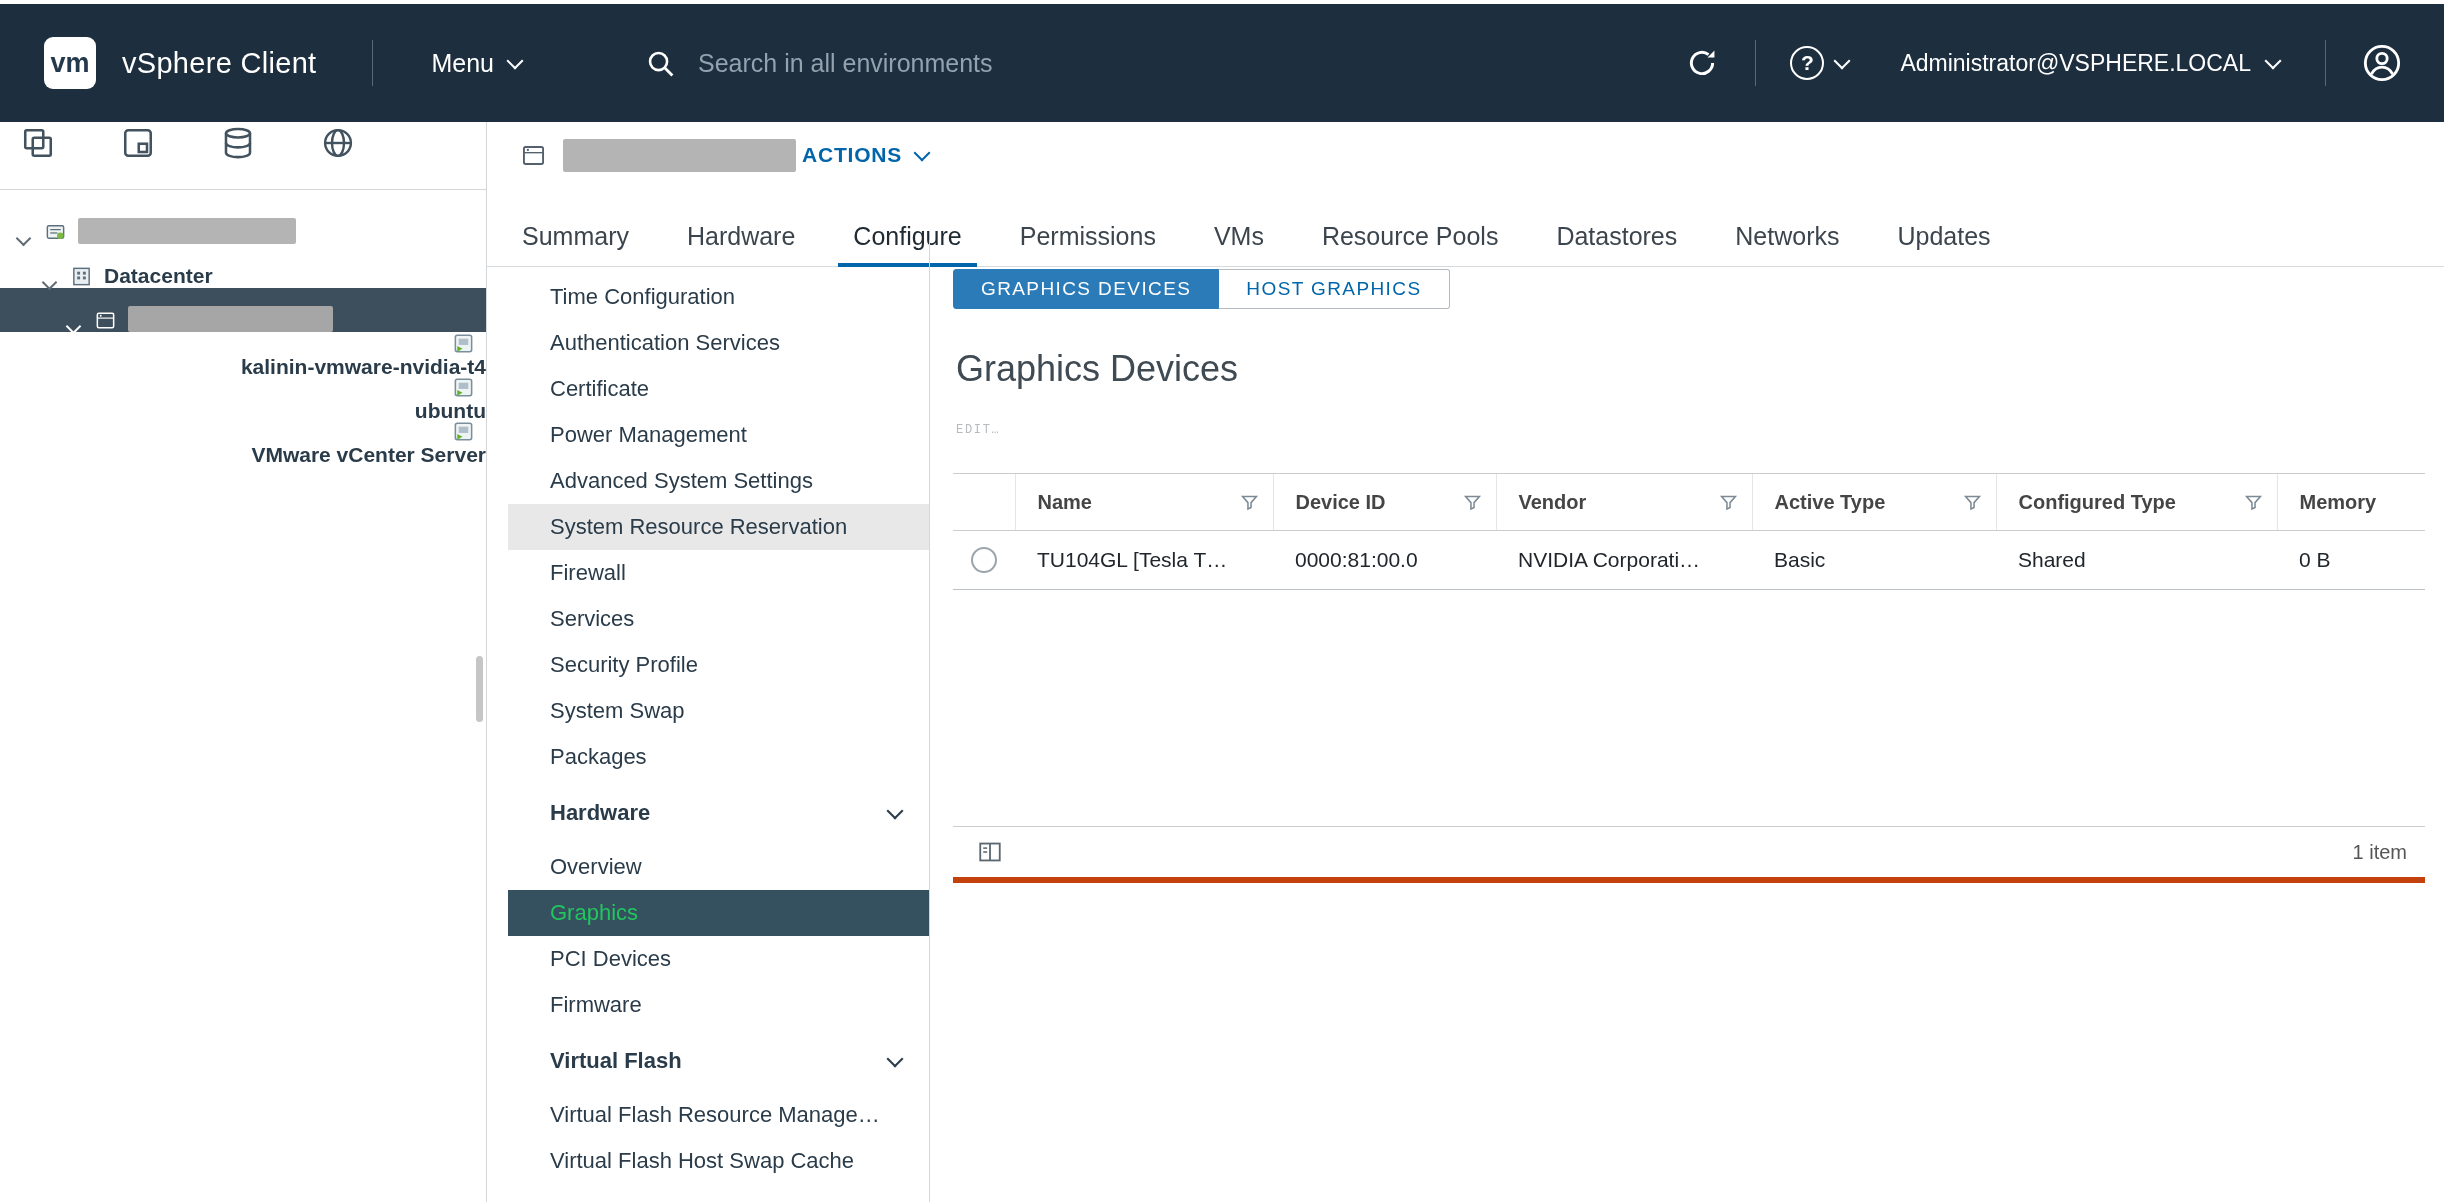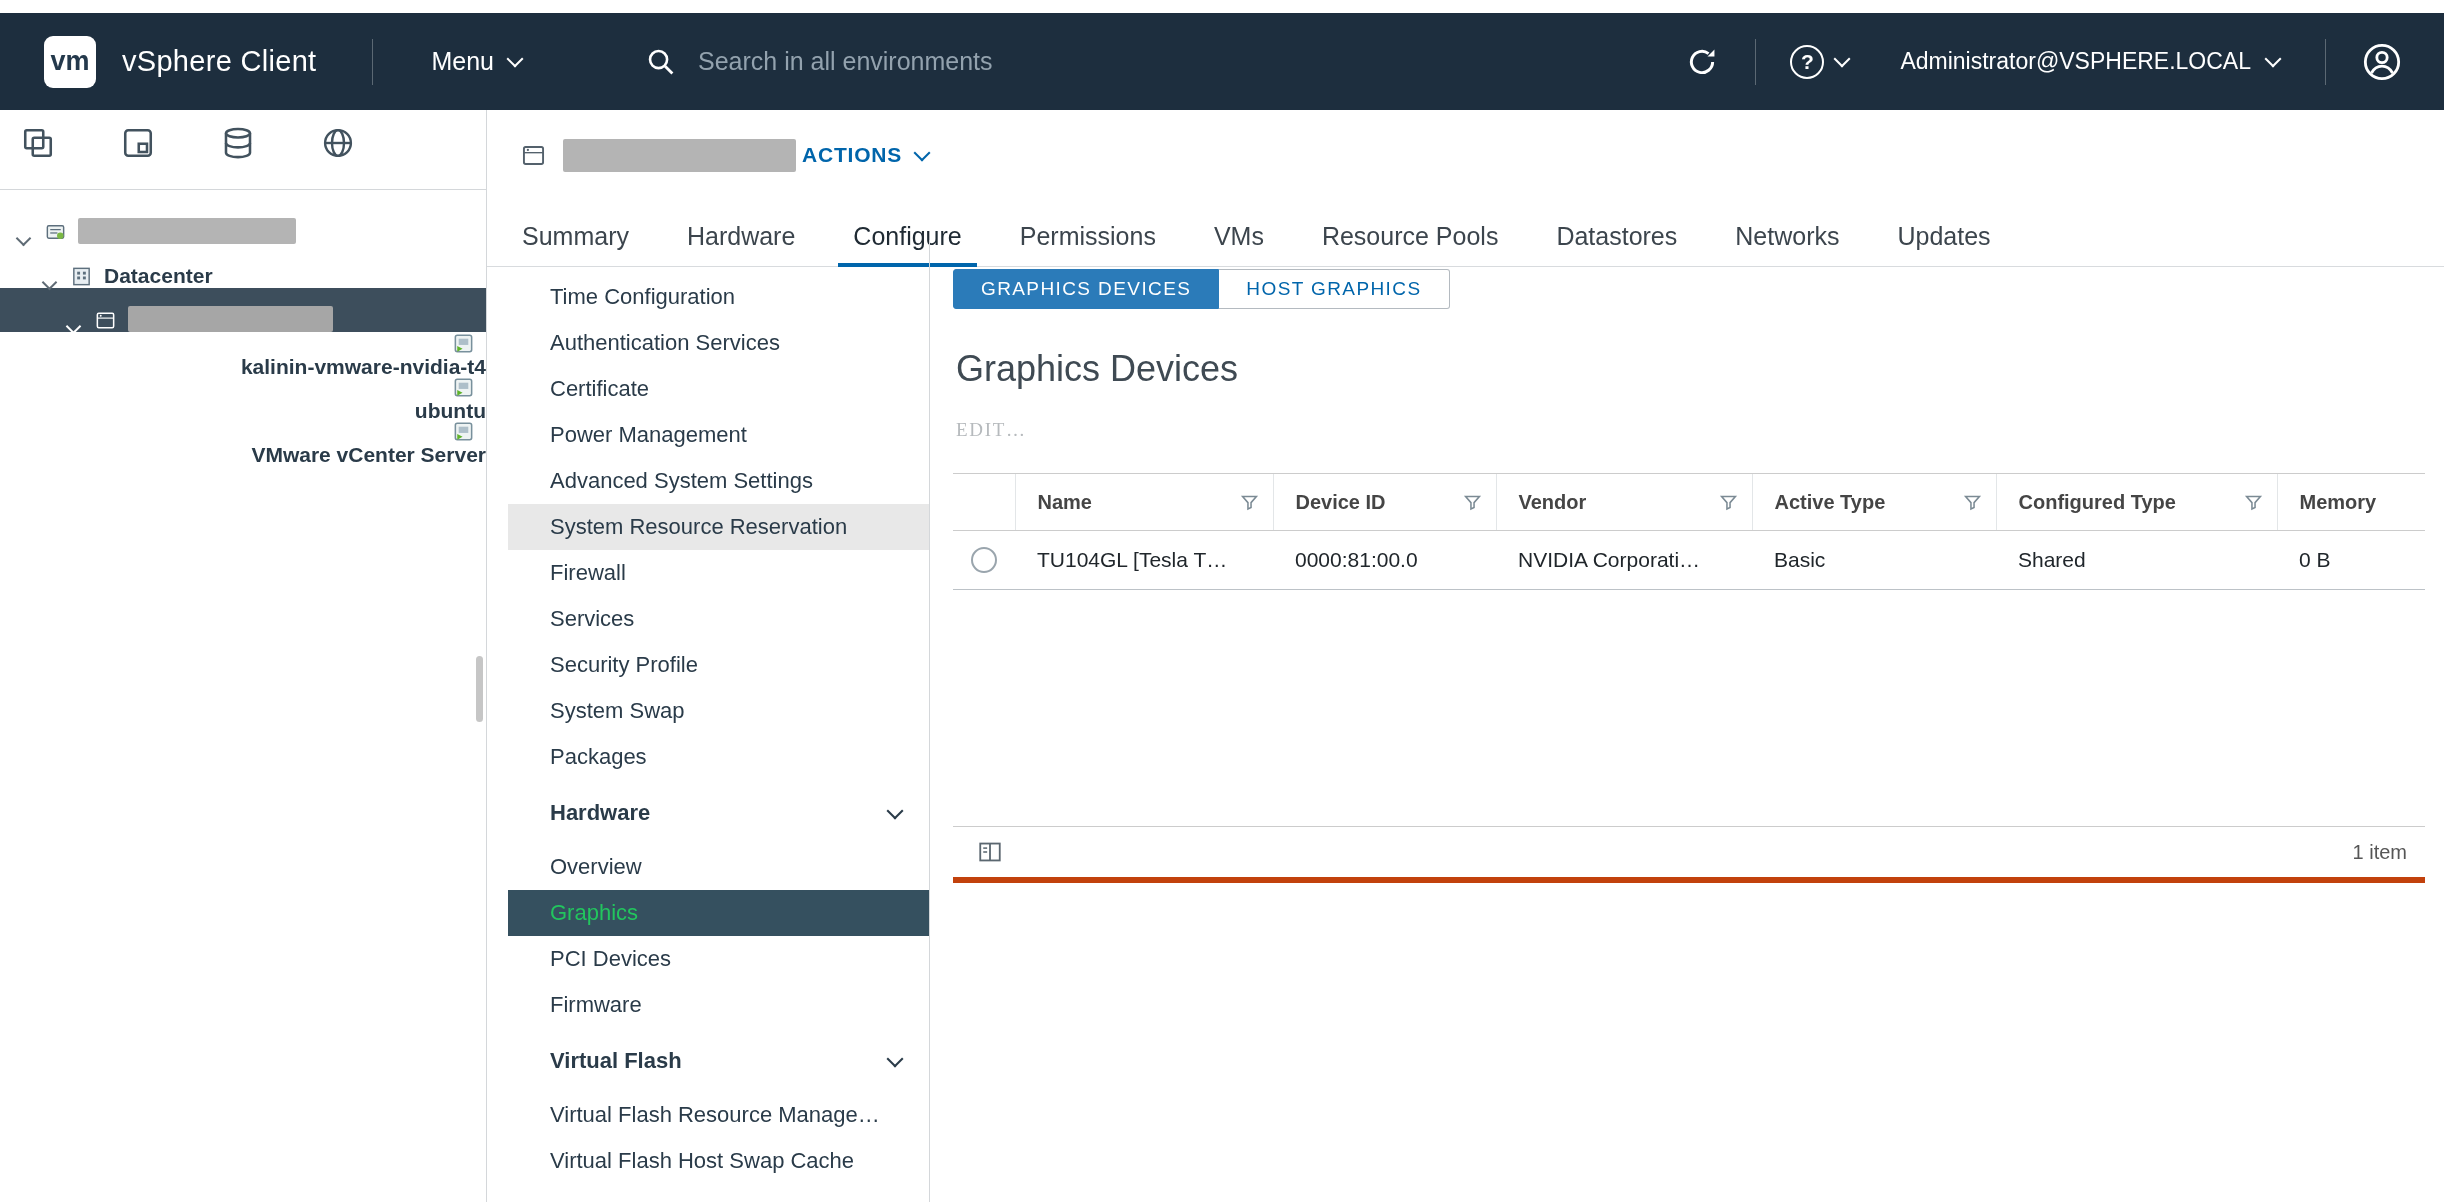--- a/index.html
+++ b/index.html
@@ -1,20 +1,20 @@
 <!DOCTYPE html>
 <html style="--headerBg: #1d2e3e; --accent: #0065ab; --toggleSelectedBg: #2b7bb9; --navSelectedBg: #35505f; --treeSelectedBg: #3d4e5c; --highlightRowBg: #e8e8e8; --redactedGray: #b4b4b4;"><head>
 <meta charset="utf-8">
 <style>
   html,body{margin:0;padding:0;background:#fff;}
   body{width:2444px;height:1202px;position:relative;overflow:hidden;
        font-family:"Liberation Sans",sans-serif;color:#2a3b49;}
 
   
-  .topbar{position:absolute;left:0;top:13px;width:2444px;height:97px;
+  .topbar{position:absolute;left:0;top:4px;width:2444px;height:118px;
           background:var(--headerBg,#1d2e3e);display:flex;align-items:center;color:#fff;z-index:5;}
   .logo{width:52px;height:52px;background:#fff;border-radius:9px;margin-left:44px;
         display:flex;align-items:center;justify-content:center;font-weight:700;font-size:27px;
         color:#24394c;cursor:pointer;flex:none;}
   .product{font-size:29px;margin-left:26px;font-weight:400;letter-spacing:.3px;white-space:nowrap;}
   .vdiv{width:1px;height:46px;background:rgba(255,255,255,.28);flex:none;}
   .d1{margin-left:56px;}
   .menu-btn{background:none;border:none;color:#fff;font-size:25px;font-family:inherit;
             display:flex;align-items:center;gap:15px;margin-left:52px;cursor:pointer;}
   .chev{display:inline-block;width:10px;height:10px;border-right:2px solid currentColor;
@@ -84,22 +84,22 @@
 
   .panel{flex:1;padding:29px 0 0 23px;}
   .toggle-group{display:inline-flex;}
   .toggle{height:40px;padding:0 27px;font-size:19px;letter-spacing:1.4px;font-weight:500;
           display:flex;align-items:center;background:#fff;font-family:inherit;cursor:pointer;white-space:nowrap;}
   .toggle.selected{background:var(--toggleSelectedBg,#2b7bb9);color:#fff;
                    border:1px solid var(--toggleSelectedBg,#2b7bb9);border-radius:3px 0 0 3px;}
   .toggle.unselected{color:var(--accent,#0065ab);border:1px solid #b4bac0;border-left:none;
                      border-radius:0 3px 3px 0;}
   .panel-title{font-size:36px;font-weight:300;color:#3f4a53;margin:40px 0 0 3px;line-height:40px;}
-  .edit-btn{display:block;margin:30px 0 0 3px;font-size:19px;letter-spacing:1.7px;color:#b6babd;
-            font-weight:500;background:none;border:none;font-family:Liberation Serif, serif;height:22px;padding:0;}
+  .edit-btn{display:block;margin:30px 0 0 3px;font-size:12px;letter-spacing:1.7px;color:#b6babd;
+            font-weight:500;background:none;border:none;font-family:Liberation Mono, monospace;height:22px;padding:0;}
 
   .datagrid{margin-top:32px;width:1472px;border-top:1px solid #cccccc;}
   .datagrid table{border-collapse:collapse;width:1472px;table-layout:fixed;}
   .datagrid th{height:56px;border-bottom:1px solid #cccccc;border-right:1px solid #e3e6e8;
                font-size:20px;font-weight:700;color:#454545;text-align:left;padding:0 14px 0 22px;}
   .datagrid th:last-child{border-right:none;}
   .th-inner{display:flex;align-items:center;justify-content:space-between;}
   .funnel{display:flex;background:none;border:none;padding:0;cursor:pointer;}
   .datagrid td{height:58px;border-bottom:1px solid #bcc2c7;font-size:21px;color:#20262b;
                padding:0 14px 0 22px;white-space:nowrap;overflow:hidden;}

